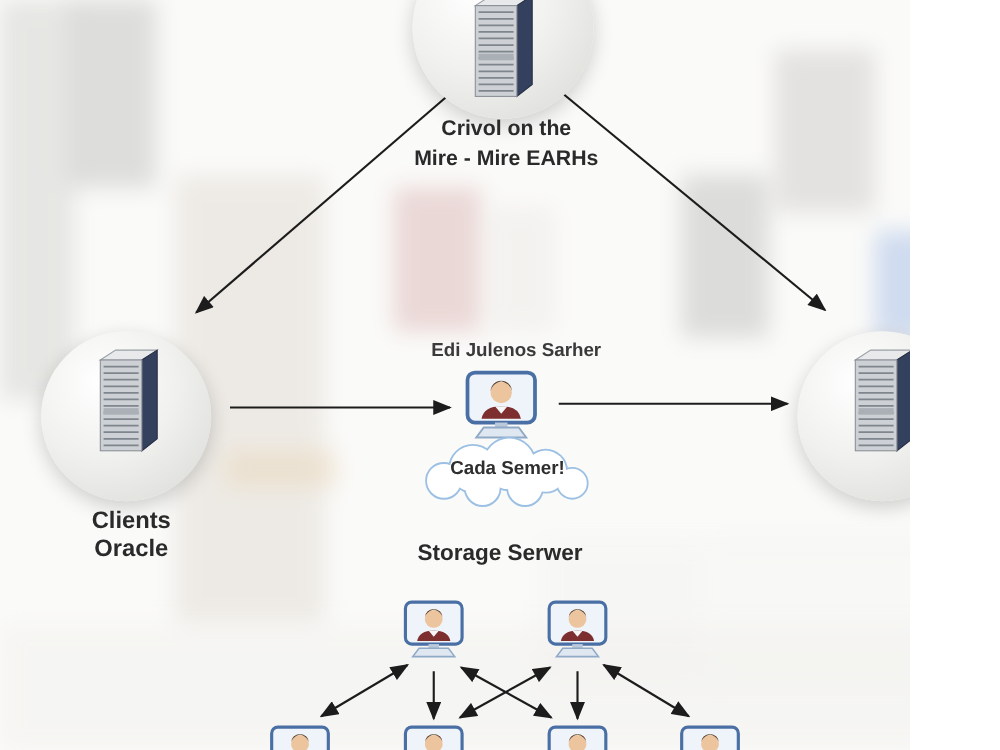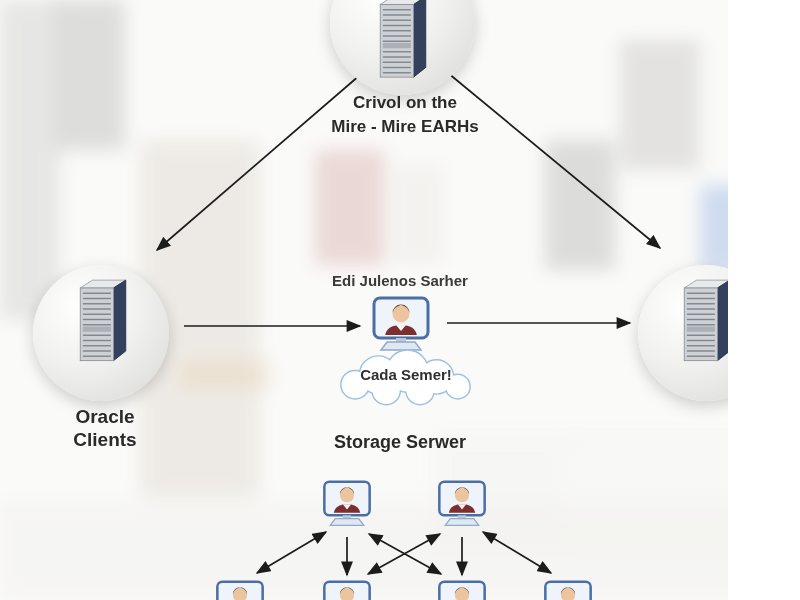--- a/index.html
+++ b/index.html
@@ -113,30 +113,30 @@
   <div class="lbl lbl-top" style="left:295px;top:91px;width:220px;">
     <div>Crivol on the</div>
     <div>Mire - Mire EARHs</div>
   </div>
 
   <div class="halo" style="left:33px;top:265px;width:136px;height:136px;"></div>
   <svg class="icon-svg" style="left:68px;top:272px;" width="70" height="95" viewBox="0 0 80 100">
       <use href="#server-tower"></use>
     </svg>
   <div class="lbl lbl-node" style="left:25px;top:405px;width:160px;">
+    <div>Clients</div>
     <div>Oracle</div>
-    <div>Clients</div>
   </div>
 
   <div class="halo" style="left:638px;top:265px;width:136px;height:136px;"></div>
   <svg class="icon-svg" style="left:672px;top:272px;" width="70" height="95" viewBox="0 0 80 100">
       <use href="#server-tower"></use>
     </svg>
 
-  <div class="lbl lbl-title" style="left:290px;top:272px;width:220px;">Edi Julenos Sarher</div>
+  <div class="lbl lbl-title" style="left:303px;top:272px;width:220px;">Edi Julenos Sarher</div>
   <svg class="icon-svg" style="left:369px;top:296px;" width="64" height="56" viewBox="0 0 64 56">
       <use href="#workstation"></use>
     </svg>
 
   <svg class="icon-svg" style="left:328px;top:344px;" width="155" height="62" viewBox="0 0 160 64">
     <g fill="#ffffff" stroke="#9cc0e4" stroke-width="3">
       <circle cx="28" cy="42" r="14"></circle>
         <circle cx="52" cy="32" r="19"></circle>
       <circle cx="82" cy="28" r="21"></circle>
         <circle cx="112" cy="34" r="17"></circle>

